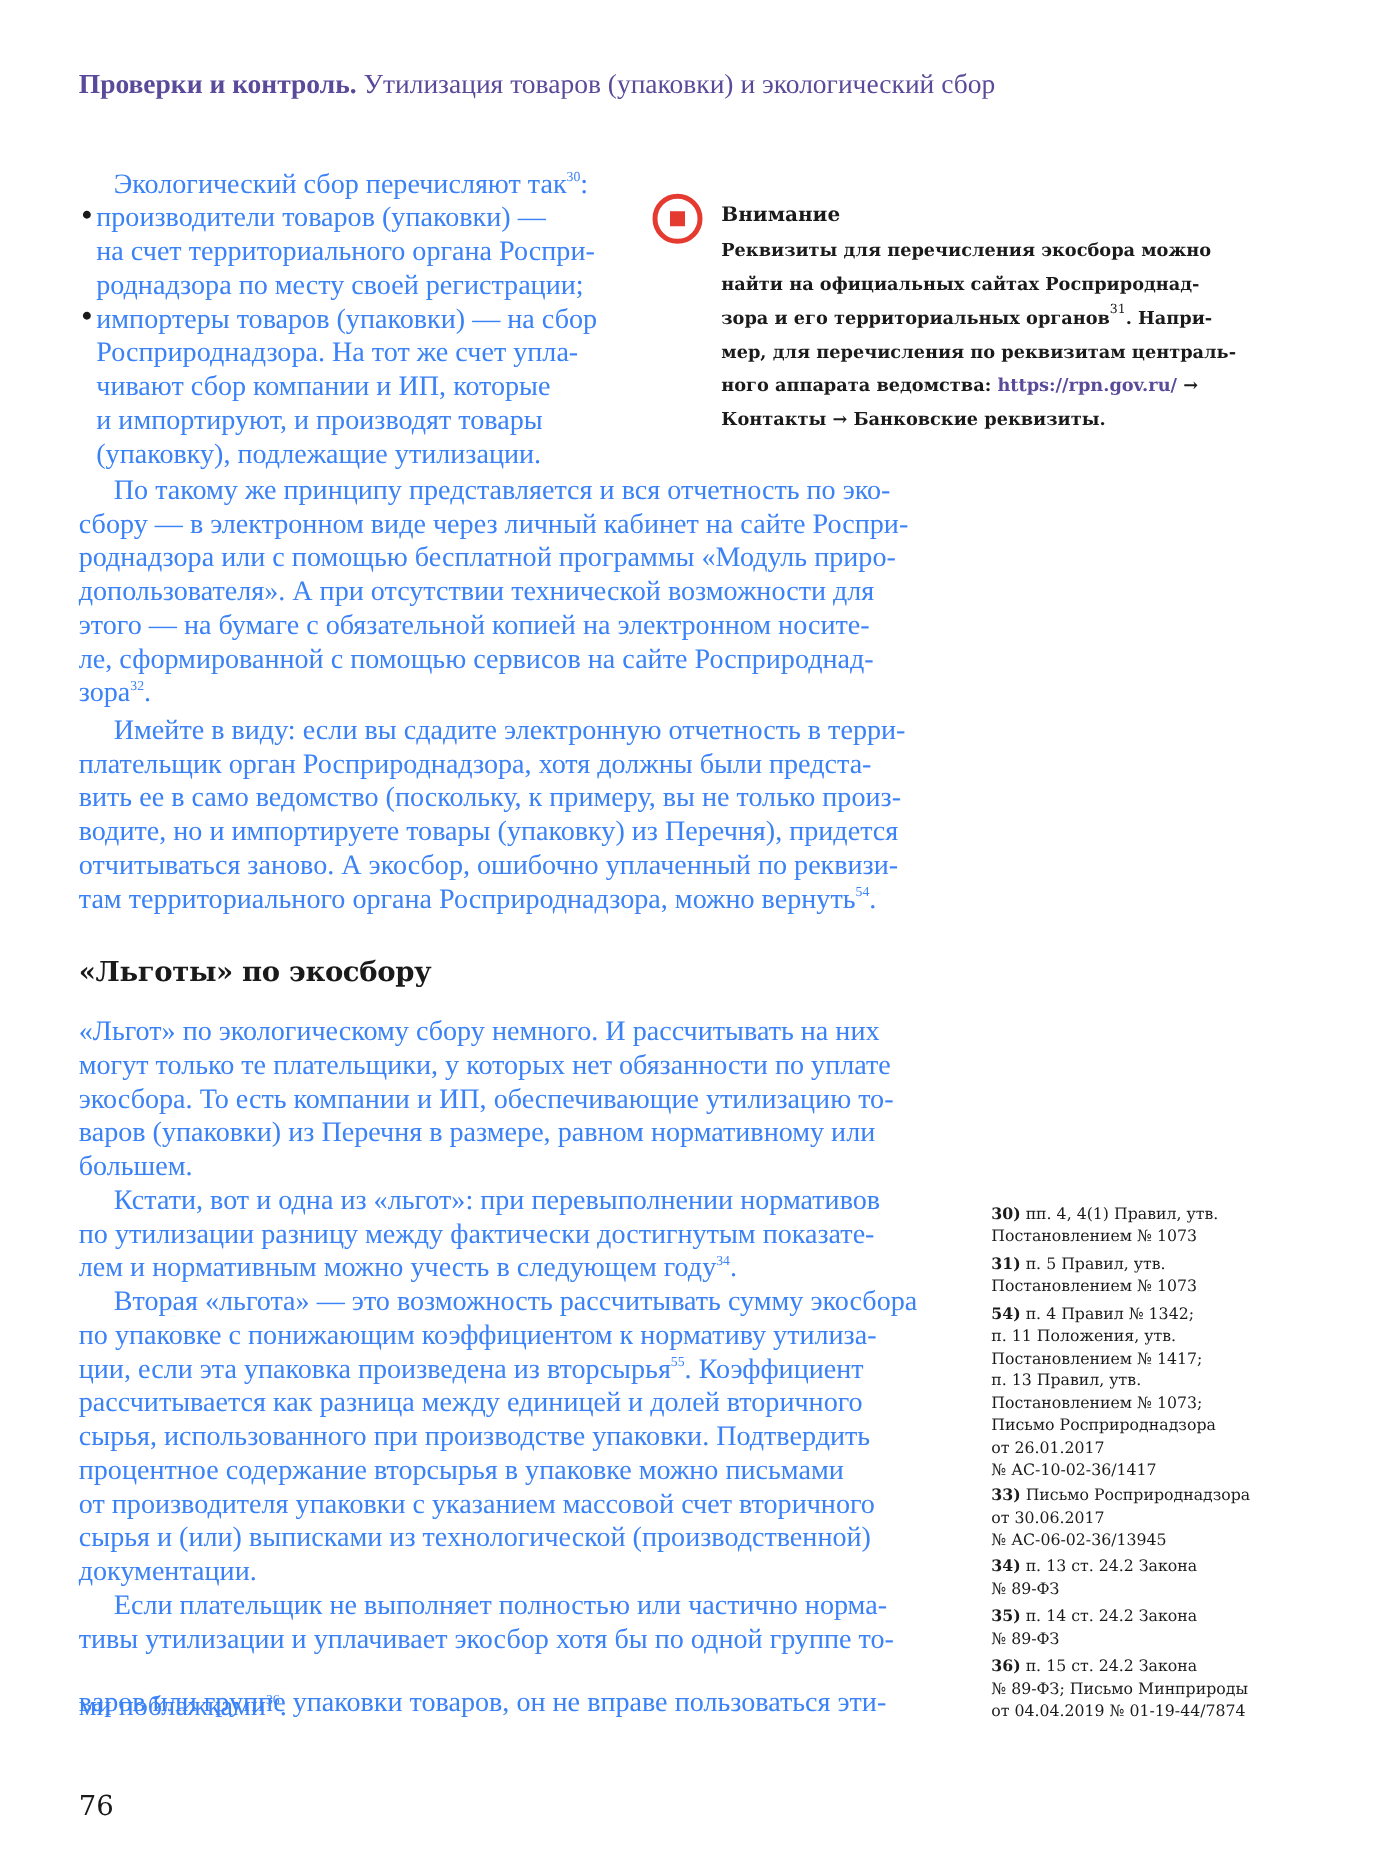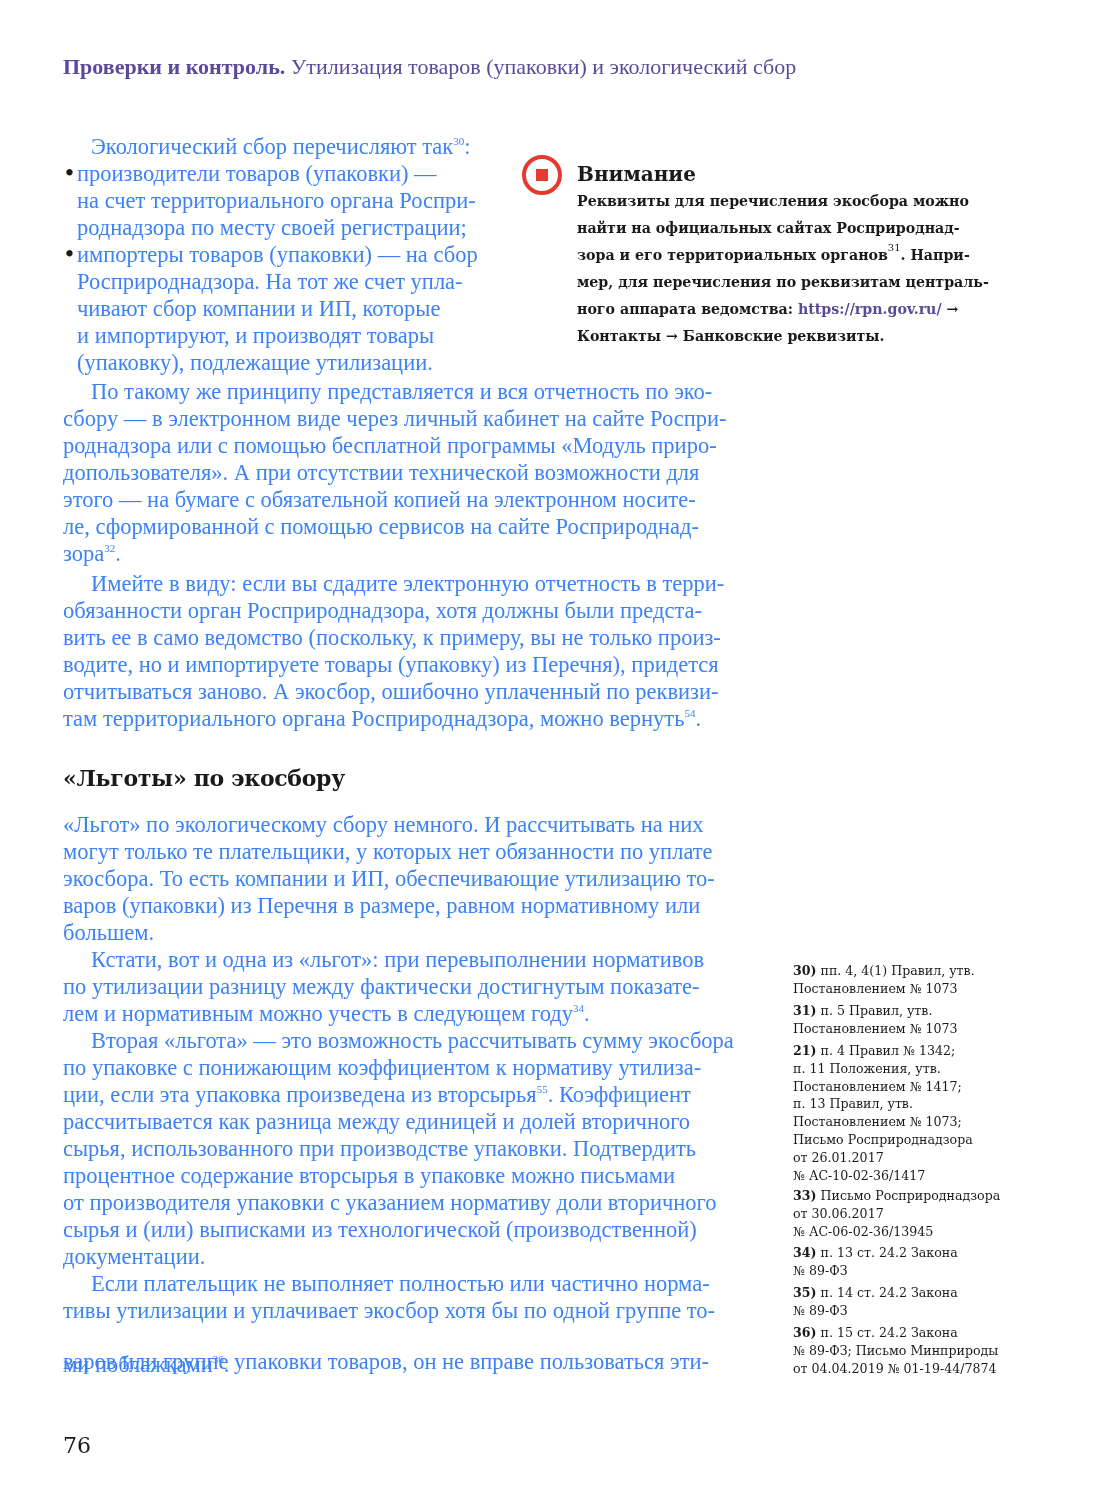--- a/index.html
+++ b/index.html
@@ -13,21 +13,21 @@
           font-size: 22.5px; line-height: 27px; height: 27px; color: #3b82f6; }
   sup, .sup { font-size: 11px; vertical-align: 9px; line-height: 0; }
   .bullet { position: absolute; left: 0; font-size: 22px; }
   h2 { position: absolute; left: 63px; top: 765px; margin: 0; font-family: "DejaVu Serif", serif;
        font-weight: bold; font-size: 22px; color: #1a1a1a; letter-spacing: -0.3px; }
   .callout { position: absolute; left: 522px; top: 155px; width: 500px; }
   .callout-icon { position: absolute; left: 0; top: 0; width: 40px; height: 40px; border-radius: 50%;
                   border: 4px solid #e53a30; box-sizing: border-box; }
   .callout-icon .sq { position: absolute; left: 10px; top: 10px; width: 12px; height: 12px; background: #e53a30; }
   .callout-title { position: absolute; left: 55px; top: 7px; font-family: "DejaVu Serif", serif;
-                   font-weight: bold; font-size: 20px; white-space: nowrap; }
+                   font-weight: bold; font-size: 16px; white-space: nowrap; }
   .callout-line { position: absolute; left: 55px; font-family: "DejaVu Serif", serif; font-weight: bold;
                   font-size: 14.2px; white-space: nowrap; line-height: 27px; }
   .link { color: #5b4a9a; }
   .fn { position: absolute; left: 793px; width: 240px; font-family: "DejaVu Serif", serif;
         font-size: 12.6px; line-height: 17.8px; color: #1a1a1a; }
   .fn .num { font-weight: bold; }
   .fn div { white-space: nowrap; }
   .page-num { position: absolute; left: 63px; top: 1433px; font-family: "DejaVu Serif", serif;
               font-size: 22px; }
 </style>
@@ -76,21 +76,21 @@
   <div class="line" style="top:27px;">сбору — в электронном виде через личный кабинет на сайте Роспри-</div>
   <div class="line" style="top:54px;">роднадзора или с помощью бесплатной программы «Модуль приро-</div>
   <div class="line" style="top:81px;">допользователя». А при отсутствии технической возможности для</div>
   <div class="line" style="top:108px;">этого — на бумаге с обязательной копией на электронном носите-</div>
   <div class="line" style="top:135px;">ле, сформированной с помощью сервисов на сайте Росприроднад-</div>
   <div class="line" style="top:162px;"><span>зора</span><span class="sup">32</span>.</div>
 </div>
 
 <div class="col" style="top:570px;">
   <div class="line" style="top:0; left:28px;">Имейте в виду: если вы сдадите электронную отчетность в терри-</div>
-  <div class="line" style="top:27px;">обязанности орган Росприроднадзора, хотя должны были предста-</div>
+  <div class="line" style="top:27px;">плательщик орган Росприроднадзора, хотя должны были предста-</div>
   <div class="line" style="top:54px;">вить ее в само ведомство (поскольку, к примеру, вы не только произ-</div>
   <div class="line" style="top:81px;">водите, но и импортируете товары (упаковку) из Перечня), придется</div>
   <div class="line" style="top:108px;">отчитываться заново. А экосбор, ошибочно уплаченный по реквизи-</div>
   <div class="line" style="top:135px;"><span>там территориального органа Росприроднадзора, можно вернуть</span><span class="sup">54</span>.</div>
 </div>
 
 <h2>«Льготы» по экосбору</h2>
 
 <div class="col" style="top:811px;">
   <div class="line" style="top:0;">«Льгот» по экологическому сбору немного. И рассчитывать на них</div>
@@ -106,42 +106,42 @@
   <div class="line" style="top:54px;"><span>лем и нормативным можно учесть в следующем году</span><span class="sup">34</span>.</div>
 </div>
 
 <div class="col" style="top:1027px;">
   <div class="line" style="top:0; left:28px;">Вторая «льгота» — это возможность рассчитывать сумму экосбора</div>
   <div class="line" style="top:27px;">по упаковке с понижающим коэффициентом к нормативу утилиза-</div>
   <div class="line" style="top:54px;"><span>ции, если эта упаковка произведена из вторсырья</span><span class="sup">55</span><span>. Коэффициент</span></div>
   <div class="line" style="top:81px;">рассчитывается как разница между единицей и долей вторичного</div>
   <div class="line" style="top:108px;">сырья, использованного при производстве упаковки. Подтвердить</div>
   <div class="line" style="top:135px;">процентное содержание вторсырья в упаковке можно письмами</div>
-  <div class="line" style="top:162px;">от производителя упаковки с указанием нормативу доли вторичного</div>
+  <div class="line" style="top:162px;">от производителя упаковки с указанием массовой счет вторичного</div>
   <div class="line" style="top:189px;">сырья и (или) выписками из технологической (производственной)</div>
   <div class="line" style="top:216px;">документации.</div>
 </div>
 
 <div class="col" style="top:1270px;">
   <div class="line" style="top:0; left:28px;">Если плательщик не выполняет полностью или частично норма-</div>
   <div class="line" style="top:27px;">тивы утилизации и уплачивает экосбор хотя бы по одной группе то-</div>
   <div class="line" style="top:54px;margin-top:24px;">варов или группе упаковки товаров, он не вправе пользоваться эти-</div>
   <div class="line" style="top:81px;"><span>ми поблажками</span><span class="sup">36</span>.</div>
 </div>
 
 <div class="fn" style="top:962px;">
   <div><span class="num">30)</span> <span>пп. 4, 4(1) Правил, утв.</span></div>
   <div>Постановлением № 1073</div>
 </div>
 <div class="fn" style="top:1002px;">
   <div><span class="num">31)</span> <span>п. 5 Правил, утв.</span></div>
   <div>Постановлением № 1073</div>
 </div>
 <div class="fn" style="top:1042px;">
-  <div><span class="num">21)</span> <span>п. 4 Правил № 1342;</span></div>
+  <div><span class="num">54)</span> <span>п. 4 Правил № 1342;</span></div>
   <div>п. 11 Положения, утв.</div>
   <div>Постановлением № 1417;</div>
   <div>п. 13 Правил, утв.</div>
   <div>Постановлением № 1073;</div>
   <div>Письмо Росприроднадзора</div>
   <div>от 26.01.2017</div>
   <div>№ АС-10-02-36/1417</div>
 </div>
 <div class="fn" style="top:1187px;">
   <div><span class="num">33)</span> <span>Письмо Росприроднадзора</span></div>

